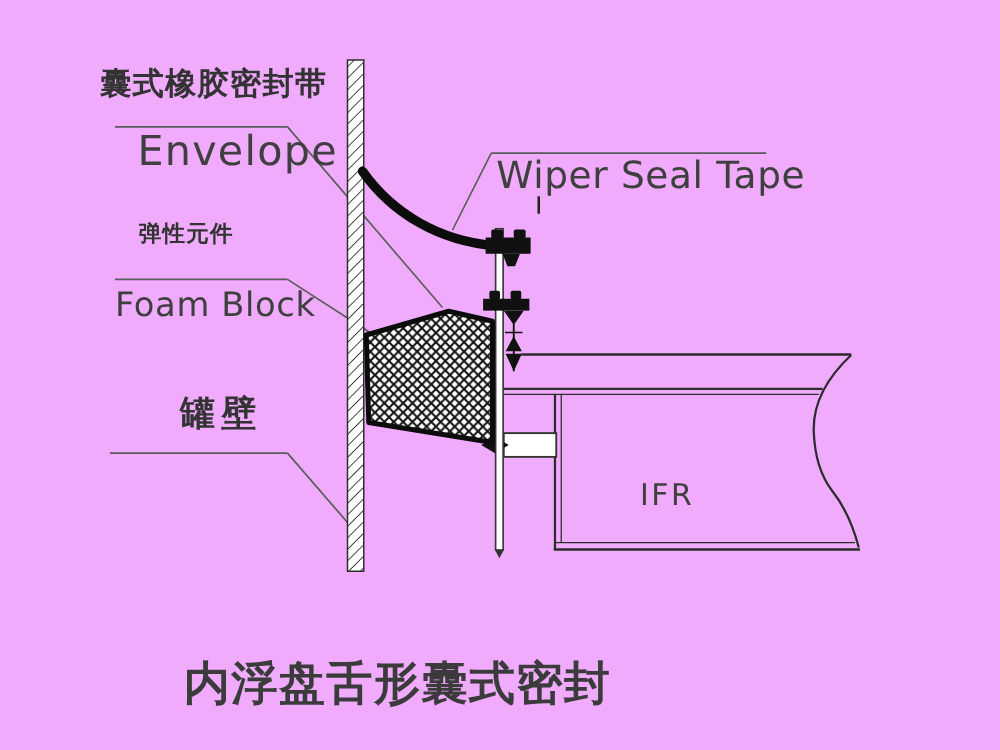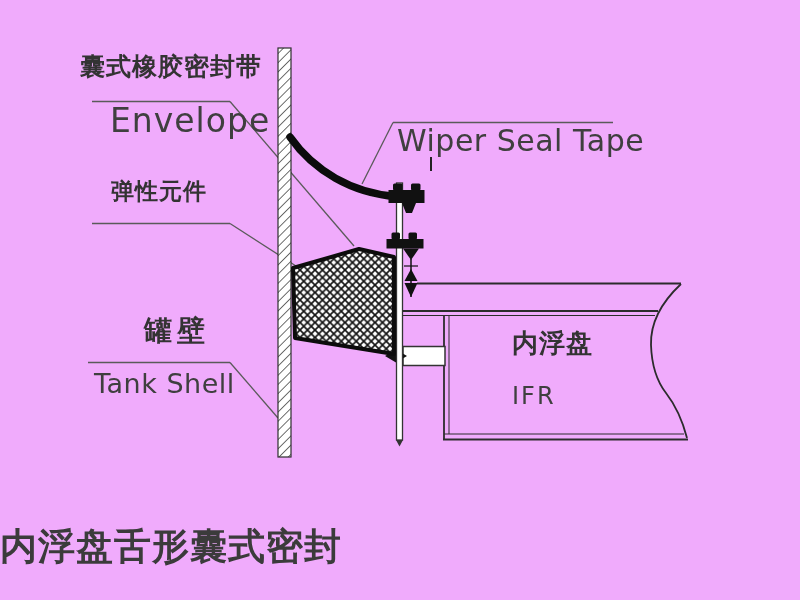--- a/index.html
+++ b/index.html
@@ -6,30 +6,30 @@
   #stage{
     position:relative;width:800px;height:600px;background:#f0abfc;
     overflow:hidden;font-family:"DejaVu Sans","Liberation Sans",sans-serif;
   }
   #drawing{position:absolute;left:0;top:0;}
   .lbl{position:absolute;line-height:1.05;color:#3a3a3a;white-space:nowrap;}
   .zh{font-weight:bold;color:#333333;}
   .en{font-weight:400;color:#3f3f3f;}
   .env-zh{left:80px;top:54px;font-size:25px;letter-spacing:1px;}
   .env-en{left:97px;top:104px;font-size:33px;letter-spacing:1px;margin-left:13px;}
-  .foam-zh{left:111px;top:179px;font-size:23px;letter-spacing:1px;}
+  .foam-zh{left:111px;top:179px;font-size:18px;letter-spacing:1px;}
   .foam-en{left:92px;top:231px;font-size:27px;letter-spacing:0.5px;}
   .shell-zh{left:124px;top:316px;font-size:28px;letter-spacing:5px;margin-left:20px;}
   .shell-en{left:94px;top:370px;font-size:27px;letter-spacing:0.5px;}
   .wiper-zh{left:437px;top:66px;font-size:26px;letter-spacing:0.5px;}
   .wiper-en{left:397px;top:125px;font-size:30px;letter-spacing:0.5px;}
   .ifr-zh{left:512px;top:330px;font-size:26px;letter-spacing:1px;}
   .ifr-en{left:512px;top:384px;font-size:24px;letter-spacing:2px;}
   .title{
-    left:0;top:528px;width:636px;text-align:left;
+    left:0;top:528px;width:636px;text-align:center;
     font-size:37px;font-weight:bold;color:#3b3b3b;letter-spacing:1px;
   }
 </style>
 </head>
 <body>
 
 <div id="stage">
 
   <svg id="drawing" width="800" height="600" viewBox="0 0 800 600" xmlns="http://www.w3.org/2000/svg">
     <defs>
@@ -100,23 +100,22 @@
       <polygon points="404.5,283 417.5,283 411,297" stroke="none"></polygon>
     </g>
 
     <line x1="431" y1="157" x2="431" y2="171" stroke="#222222" stroke-width="2"></line>
   </svg>
 
   <div class="lbl zh env-zh">囊式橡胶密封带</div>
   <div class="lbl en env-en">Envelope</div>
 
   <div class="lbl zh foam-zh">弹性元件</div>
+  <div class="lbl en foam-en">Foam Block</div>
 
   <div class="lbl zh shell-zh">罐壁</div>
-  <div class="lbl en shell-en">Tank Shell</div>
 
   <div class="lbl en wiper-en">Wiper Seal Tape</div>
 
-  <div class="lbl zh ifr-zh">内浮盘</div>
   <div class="lbl en ifr-en">IFR</div>
 
   <div class="lbl title">内浮盘舌形囊式密封</div>
 </div>
 
 </body></html>

